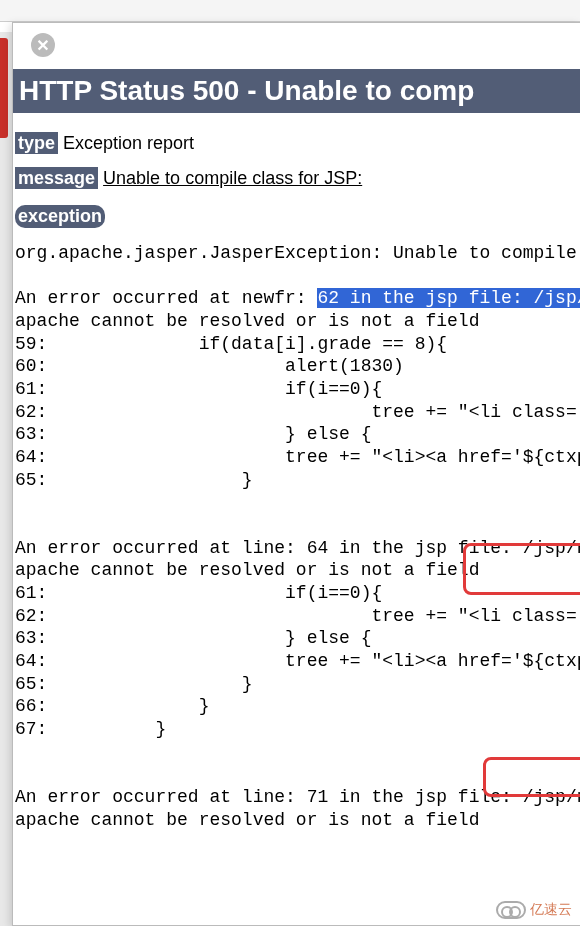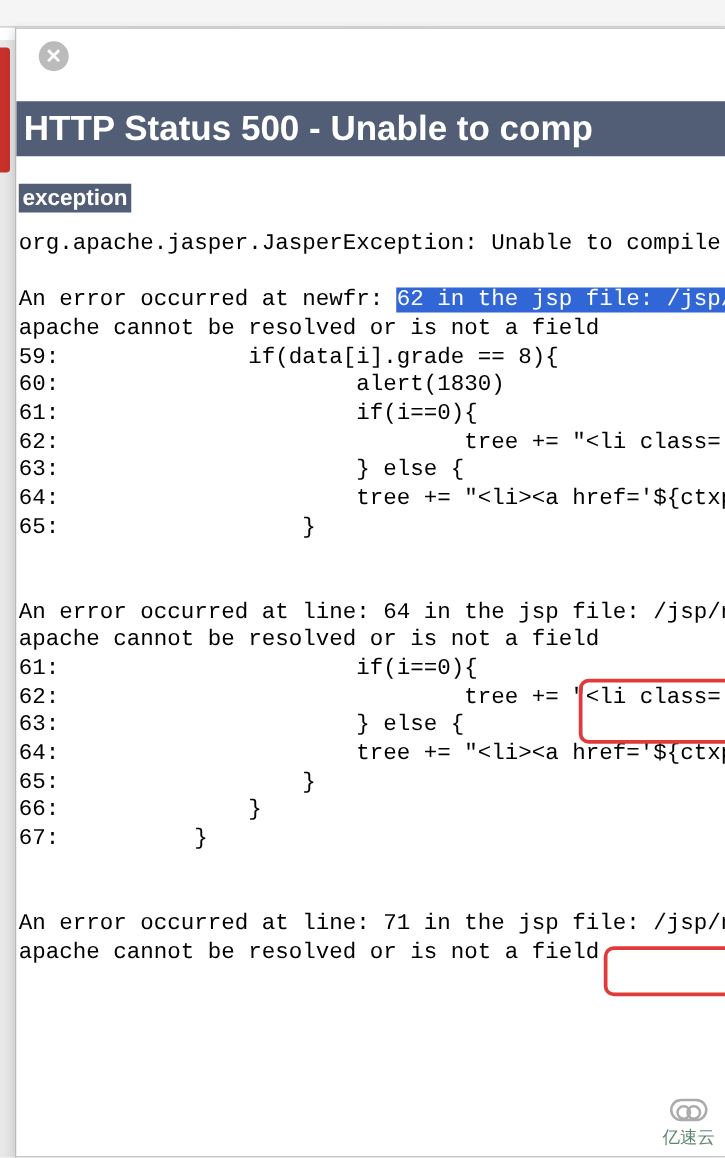--- a/index.html
+++ b/index.html
@@ -72,21 +72,21 @@
     }
     .content {
       padding: 0 0 0 0;
     }
     h1.status-title {
       background: #525D76;
       color: #fff;
       font-size: 28px;
       font-weight: bold;
       padding: 6px 0 6px 6px;
-      margin: 24px 0 20px 0;
+      margin: 12px 0 20px 0;
       font-family: Arial, sans-serif;
       white-space: nowrap;
       overflow: hidden;
     }
     .meta-line {
       margin: 14px 0 14px 0;
       padding-left: 2px;
       font-size: 18px;
       font-family: Arial, sans-serif;
     }
@@ -100,20 +100,21 @@
       text-decoration: underline;
     }
     .exc-label {
       display: inline-block;
       background: #525D76;
       color: #fff;
       font-weight: bold;
       padding: 1px 3px;
       margin: 2px 0 14px 2px;
       font-size: 18px;
+      border-radius: 10px;
     }
     pre.code {
       font-family: "SimSun", "Courier New", monospace;
       font-size: 18px;
       line-height: 1.26;
       white-space: pre;
       padding: 0 0 0 2px;
       position: relative;
     }
     .hl {
@@ -137,26 +138,25 @@
       top: 734px;
       left: 470px;
       width: 110px;
       height: 40px;
     }
     .watermark {
       position: absolute;
       right: 8px;
       bottom: 6px;
       opacity: 0.7;
-      color: #14532d;
+      color: #c2410c;
       font-size: 14px;
       display: flex;
       align-items: center;
       gap: 4px;
-      flex-direction: column;
     }
     .watermark-icon {
       width: 30px;
       height: 18px;
       border: 2px solid #888;
       border-radius: 10px;
       position: relative;
       display: inline-block;
     }
     .watermark-icon::before, .watermark-icon::after {
@@ -177,21 +177,29 @@
   <div class="thumb2"></div>
 </div>
 <div class="red-tab"></div>
 
 <div class="popup">
   <div class="close-btn">✕</div>
 
   <div class="content">
     <h1 class="status-title">HTTP Status 500 - Unable to comp</h1>
 
-
+    <div class="meta-line">
+      <span class="meta-label">type</span>
+      <span>Exception report</span>
+    </div>
+
+    <div class="meta-line">
+      <span class="meta-label">message</span>
+      <span class="meta-value">Unable to compile class for JSP:</span>
+    </div>
 
 
     <span class="exc-label">exception</span>
 
 <pre class="code"><span>org.apache.jasper.JasperException: Unable to compile clas</span>
 
 <span>An error occurred at newfr: </span><span class="hl">62 in the jsp file: /jsp/newfr</span>
 <span>apache cannot be resolved or is not a field</span>
 <span>59:              if(data[i].grade == 8){</span>
 <span>60:                      alert(1830)</span>

